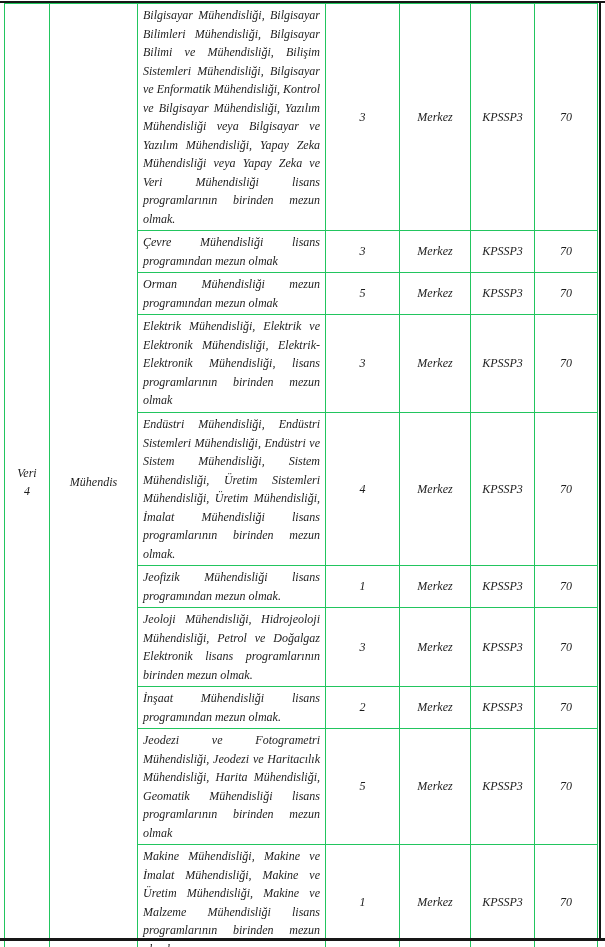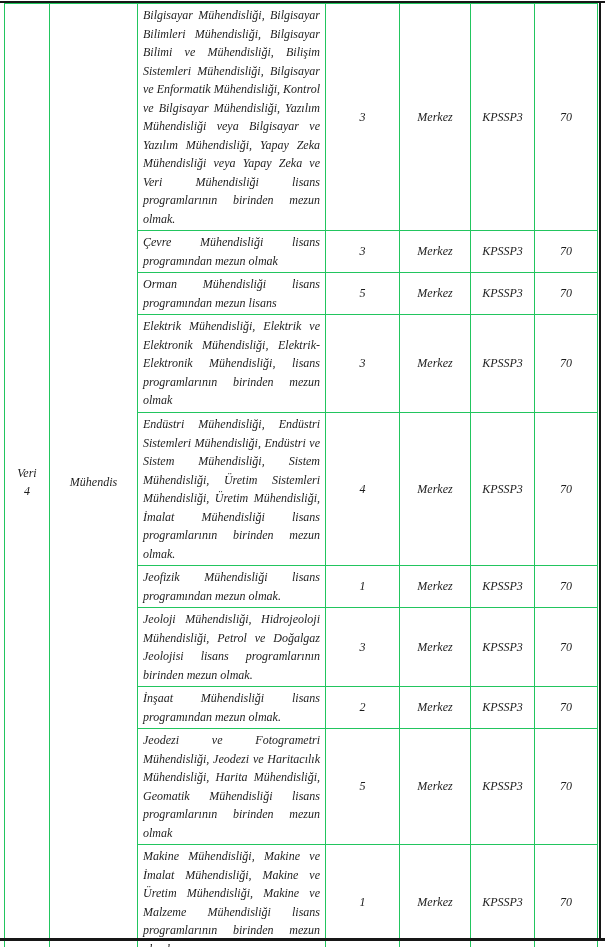--- a/index.html
+++ b/index.html
@@ -117,21 +117,21 @@
         <td class="cell-center">70</td>
       </tr>
       <tr class="r1">
         <td class="cell-req">Çevre Mühendisliği lisans programından mezun olmak</td>
         <td class="cell-center">3</td>
         <td class="cell-center">Merkez</td>
         <td class="cell-center">KPSSP3</td>
         <td class="cell-center">70</td>
       </tr>
       <tr class="r2">
-        <td class="cell-req">Orman Mühendisliği lisans programından mezun lisans</td>
+        <td class="cell-req">Orman Mühendisliği mezun programından mezun olmak</td>
         <td class="cell-center">5</td>
         <td class="cell-center">Merkez</td>
         <td class="cell-center">KPSSP3</td>
         <td class="cell-center">70</td>
       </tr>
       <tr class="r3">
         <td class="cell-req">Elektrik Mühendisliği, Elektrik ve Elektronik Mühendisliği, Elektrik-Elektronik Mühendisliği, lisans programlarının birinden mezun olmak</td>
         <td class="cell-center">3</td>
         <td class="cell-center">Merkez</td>
         <td class="cell-center">KPSSP3</td>
@@ -145,21 +145,21 @@
         <td class="cell-center">70</td>
       </tr>
       <tr class="r5">
         <td class="cell-req">Jeofizik Mühendisliği lisans programından mezun olmak.</td>
         <td class="cell-center">1</td>
         <td class="cell-center">Merkez</td>
         <td class="cell-center">KPSSP3</td>
         <td class="cell-center">70</td>
       </tr>
       <tr class="r6">
-        <td class="cell-req">Jeoloji Mühendisliği, Hidrojeoloji Mühendisliği, Petrol ve Doğalgaz Jeolojisi lisans programlarının birinden mezun olmak.</td>
+        <td class="cell-req">Jeoloji Mühendisliği, Hidrojeoloji Mühendisliği, Petrol ve Doğalgaz Elektronik lisans programlarının birinden mezun olmak.</td>
         <td class="cell-center">3</td>
         <td class="cell-center">Merkez</td>
         <td class="cell-center">KPSSP3</td>
         <td class="cell-center">70</td>
       </tr>
       <tr class="r7">
         <td class="cell-req">İnşaat Mühendisliği lisans programından mezun olmak.</td>
         <td class="cell-center">2</td>
         <td class="cell-center">Merkez</td>
         <td class="cell-center">KPSSP3</td>

